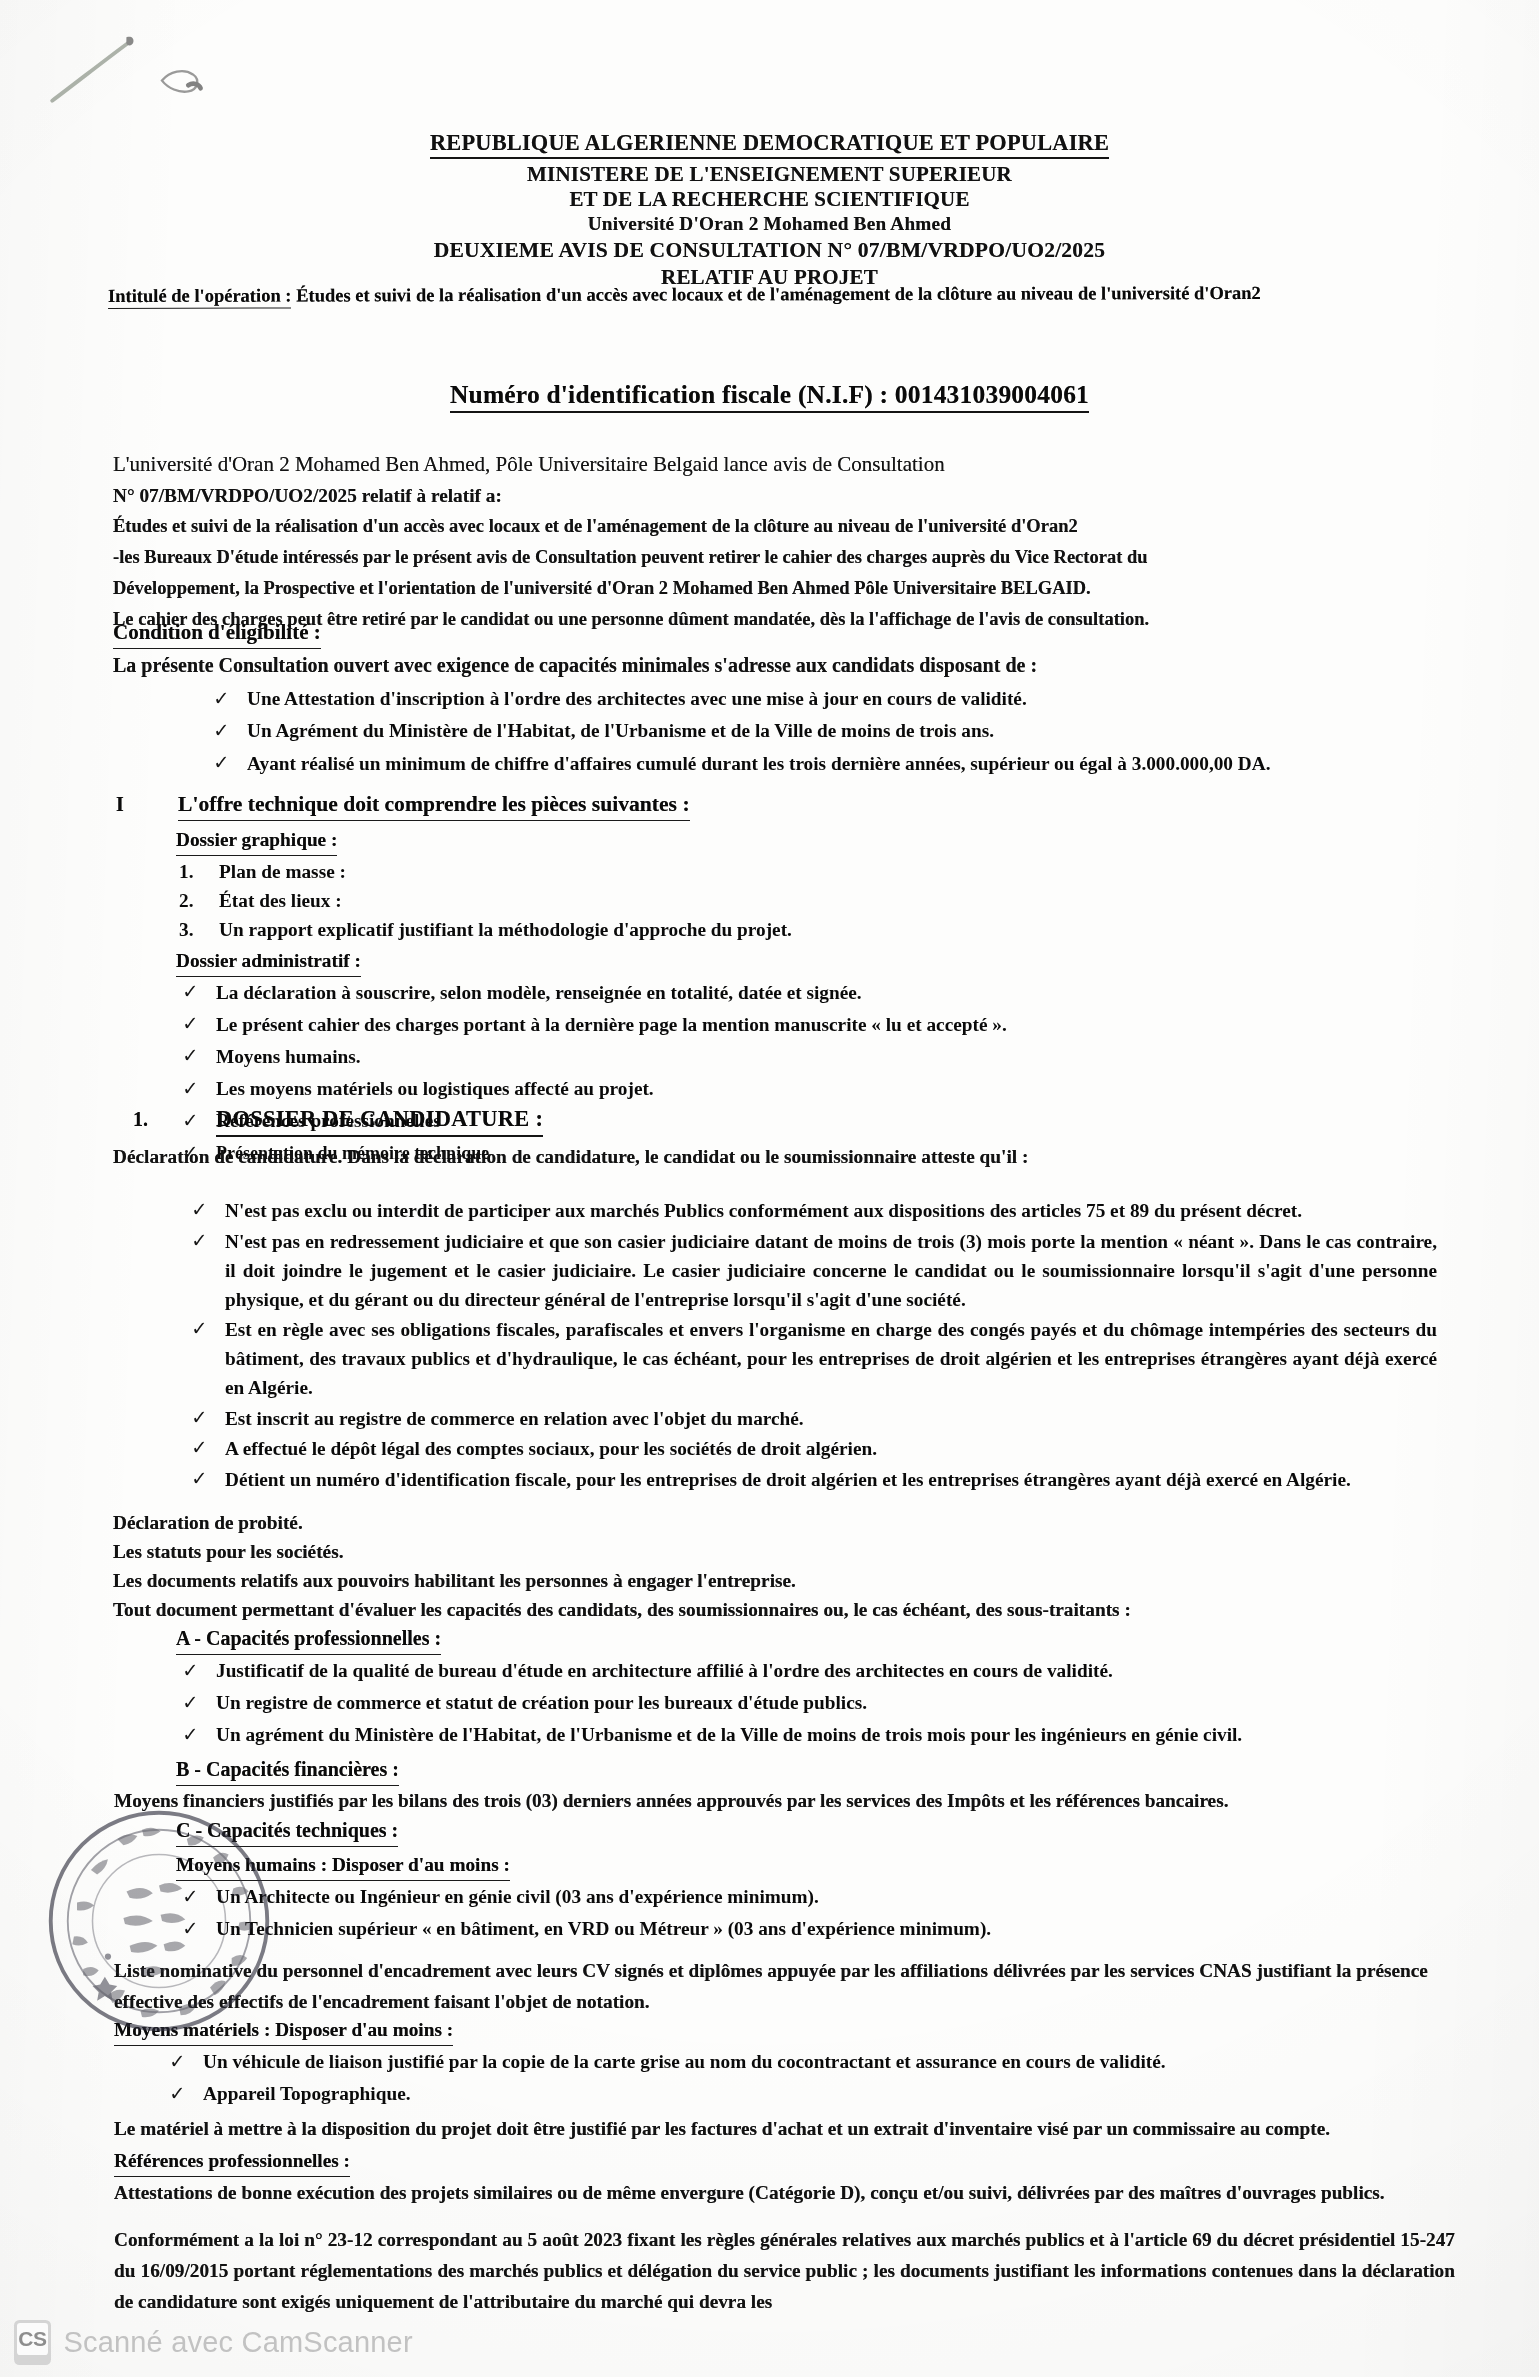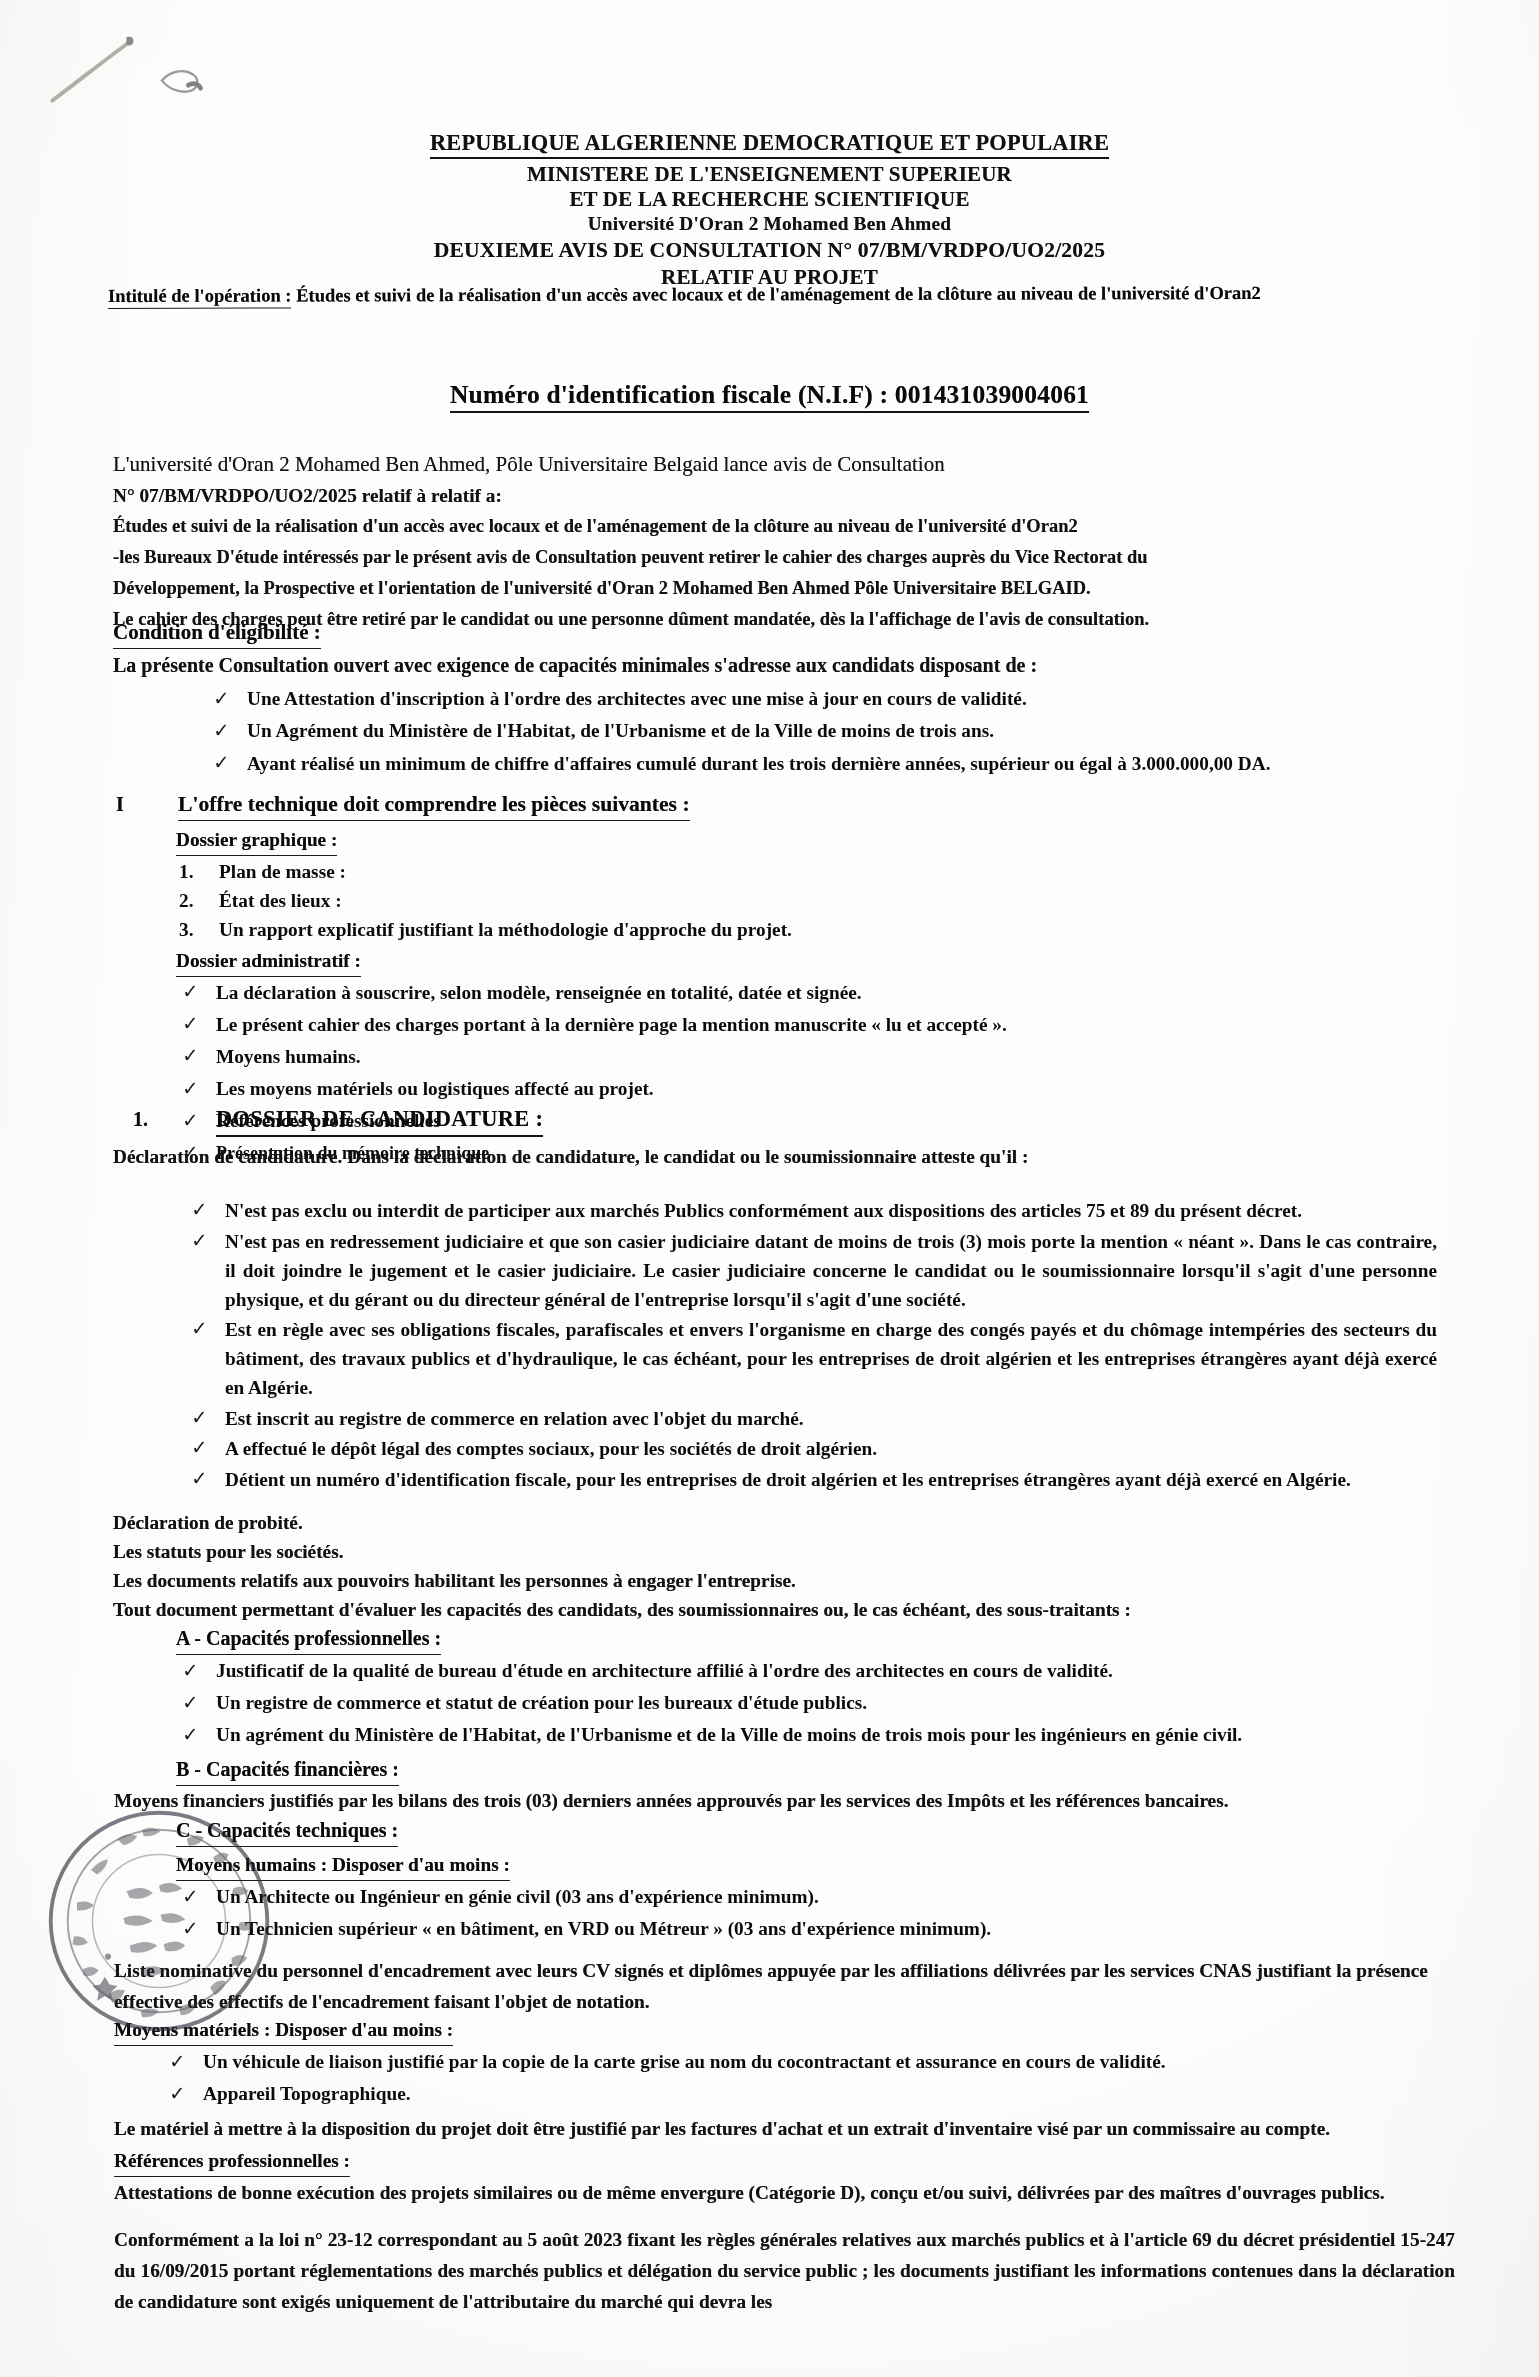--- a/index.html
+++ b/index.html
@@ -426,15 +426,21 @@
       <path d="M126 212 q20 -8 32 2 q-14 10 -30 6 z"></path>
     </g>
     <g fill="#2a2a38" opacity="0.7">
       <circle cx="84" cy="196" r="4"></circle>
       <path d="M74 232 l6 -10 l6 10 l10 2 l-8 8 l2 11 l-10 -6 l-10 6 l2 -11 l-8 -8 z"></path>
     </g>
   </svg>
 
   <div id="scan-tone"></div>
 
+  <div id="cam-footer">
+    <div id="cam-logo">
+      <span>CS</span>
+    </div>
+    <div id="cam-text">Scanné avec CamScanner</div>
+  </div>
 
 </div>
 
 
 </body></html>

